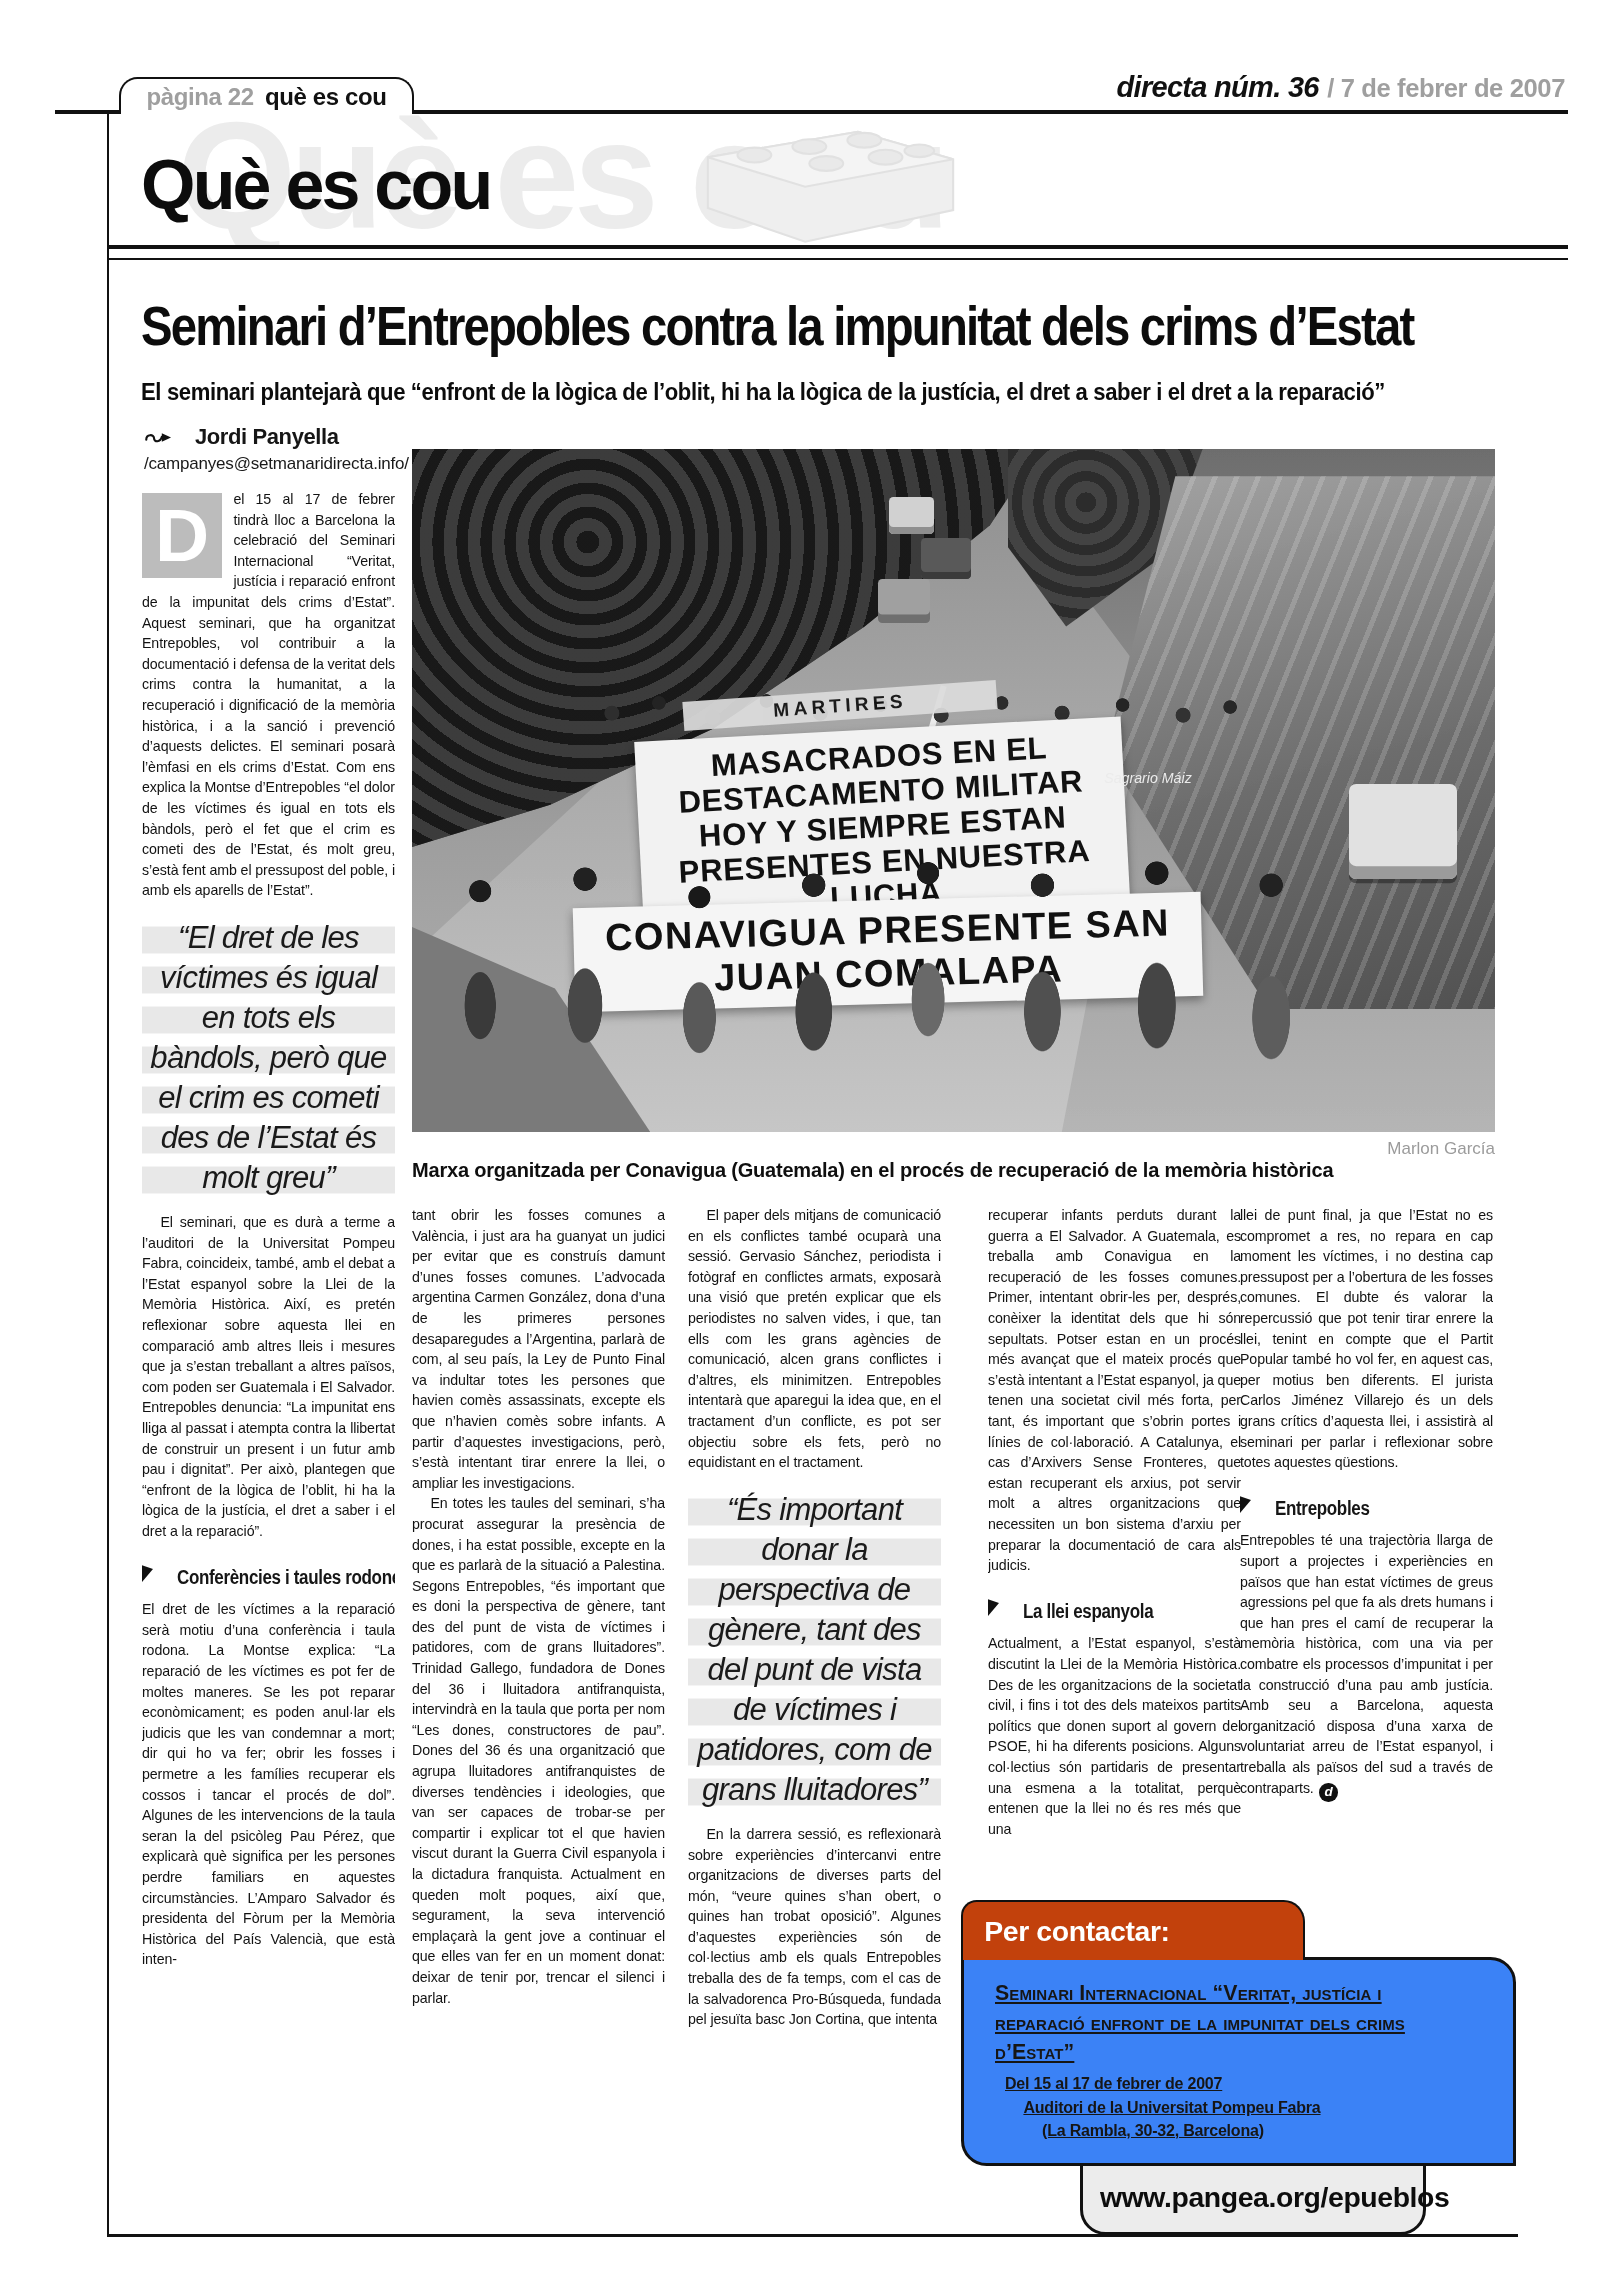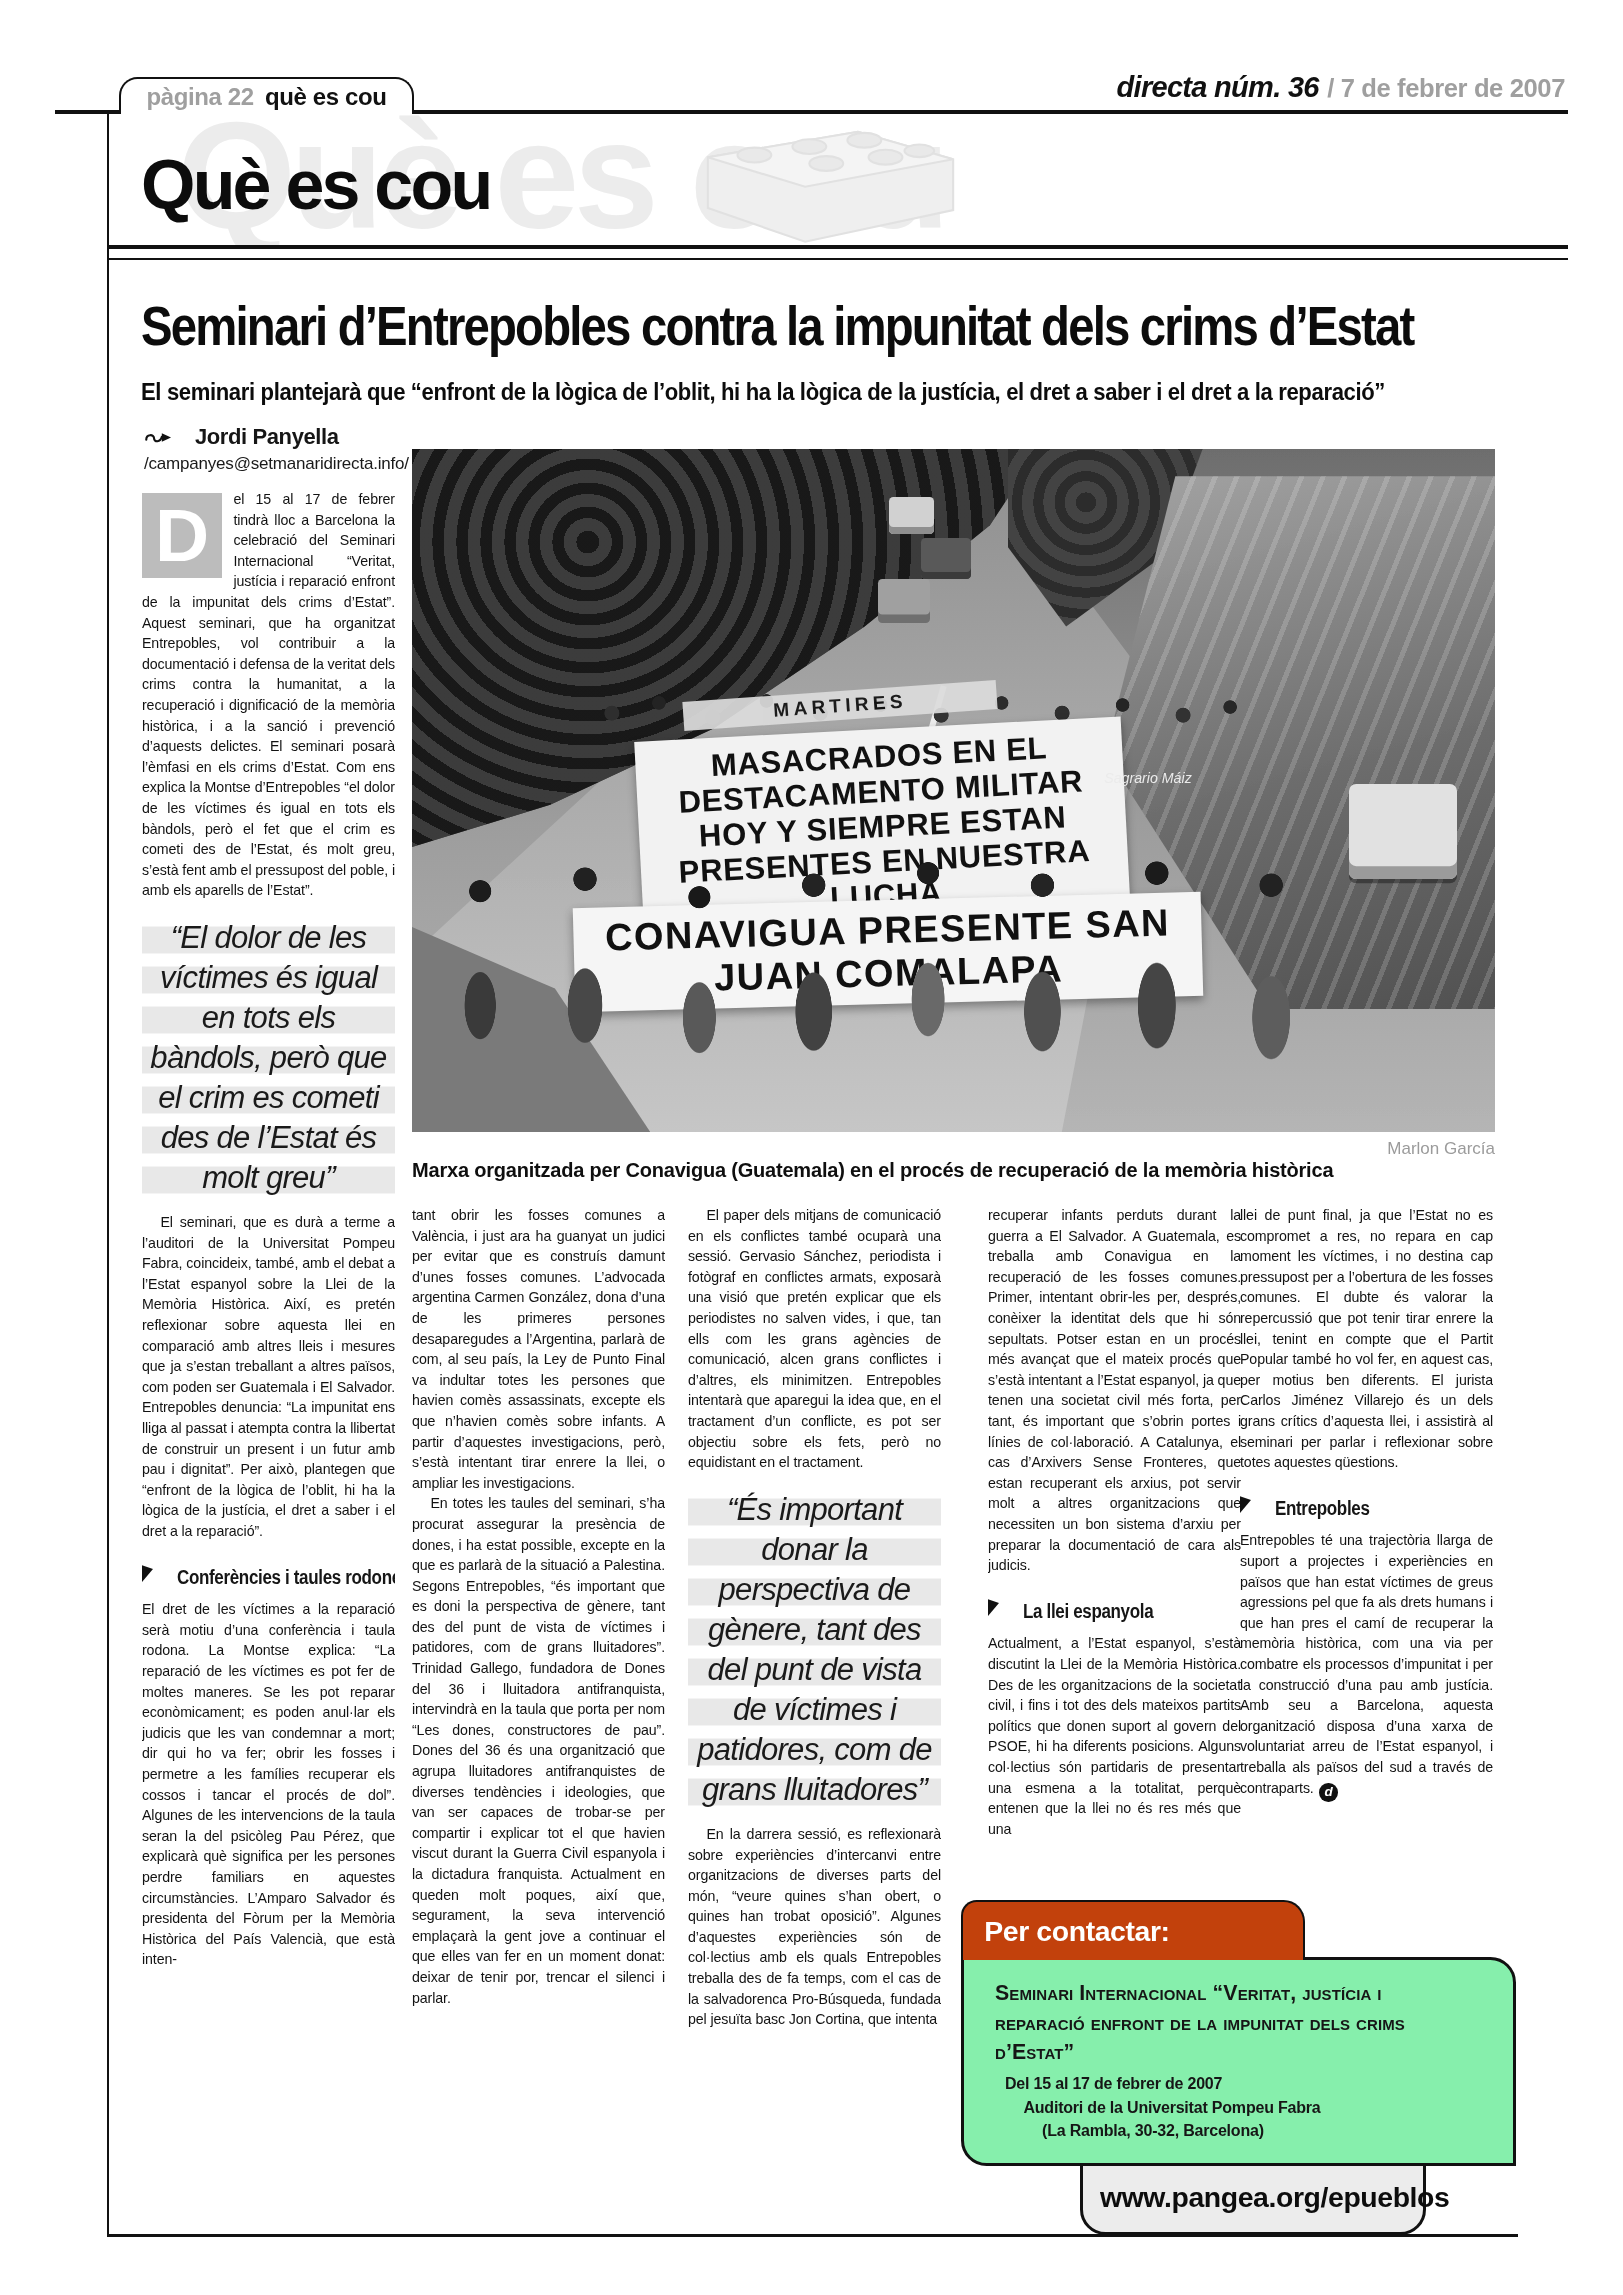--- a/index.html
+++ b/index.html
@@ -213,22 +213,23 @@
   .contact { position:absolute; left:961px; top:1900px; width:555px; }
   .contact-tab {
     position:relative; z-index:2; width:62%; height:60px;
     background:#c2410c; border:2.8px solid #111; border-bottom:none;
     border-radius:15.6px 21.3px 0 0; padding-left:21.3px;
     display:flex; align-items:center;
     color:#fff; font-weight:bold; font-size:28.4px; letter-spacing:-0.4px;
   }
   .contact-body {
     position:relative; z-index:1; margin-top:-2.8px;
-    background:#86efac; border:3.6px solid #111; border-radius:0 25.6px 0 25.6px;
+    background:#3b82f6; border:3.6px solid #111; border-radius:0 25.6px 0 25.6px;
     padding:18.5px 20px 21.3px 31px;
+    text-decoration:underline;
   }
   .contact-seminar {
     font-variant:small-caps; font-weight:bold; font-size:21.3px; line-height:1.4;
     letter-spacing:0.1px; padding-right:21.3px;
   }
   .contact-line { font-weight:bold; font-size:16px; line-height:1.45; letter-spacing:-0.2px; }
   .contact-dates   { margin-left:10px; margin-top:4.3px; }
   .contact-venue   { margin-left:28.4px; }
   .contact-address { margin-left:47px; }
   .contact-url-box {
@@ -313,21 +314,21 @@
     <div class="ph-crowd-front"></div>
   </figure>
 
   <div class="caption-row">
     <div class="credit">Marlon García</div>
     <div class="caption">Marxa organitzada per Conavigua (Guatemala) en el procés de recuperació de la memòria històrica</div>
   </div>
 
   <div class="col" id="col-0">
       <p class="body-text"><span class="dropcap">D</span>el 15 al 17 de febrer tindrà lloc a Barcelona la celebració del Seminari Internacional “Veritat, justícia i reparació enfront de la impunitat dels crims d’Estat”. Aquest seminari, que ha organitzat Entrepobles, vol contribuir a la documentació i defensa de la veritat dels crims contra la humanitat, a la recuperació i dignificació de la memòria històrica, i a la sanció i prevenció d’aquests delictes. El seminari posarà l’èmfasi en els crims d’Estat. Com ens explica la Montse d’Entrepobles “el dolor de les víctimes és igual en tots els bàndols, però el fet que el crim es cometi des de l’Estat, és molt greu, s’està fent amb el pressupost del poble, i amb els aparells de l’Estat”.</p>
-      <div class="pullquote">“El dolor de les víctimes és igual en tots els bàndols, però que el crim es cometi des de l’Estat és molt greu”</div>
+      <div class="pullquote">“El dret de les víctimes és igual en tots els bàndols, però que el crim es cometi des de l’Estat és molt greu”</div>
       <p class="body-text ind">El seminari, que es durà a terme a l’auditori de la Universitat Pompeu Fabra, coincideix, també, amb el debat a l’Estat espanyol sobre la Llei de la Memòria Històrica. Així, es pretén reflexionar sobre aquesta llei en comparació amb altres lleis i mesures que ja s’estan treballant a altres països, com poden ser Guatemala i El Salvador. Entrepobles denuncia: “La impunitat ens lliga al passat i atempta contra la llibertat de construir un present i un futur amb pau i dignitat”. Per això, plantegen que “enfront de la lògica de l’oblit, hi ha la lògica de la justícia, el dret a saber i el dret a la reparació”.</p>
       <h4 class="col-subhead">
         <span class="tri"></span>
         <span class="sub-label">Conferències i taules rodones</span>
       </h4>
       <p class="body-text">El dret de les víctimes a la reparació serà motiu d’una conferència i taula rodona. La Montse explica: “La reparació de les víctimes es pot fer de moltes maneres. Se les pot reparar econòmicament; es poden anul·lar els judicis que les van condemnar a mort; dir qui ho va fer; obrir les fosses i permetre a les famílies recuperar els cossos i tancar el procés de dol”. Algunes de les intervencions de la taula seran la del psicòleg Pau Pérez, que explicarà què significa per les persones perdre familiars en aquestes circumstàncies. L’Amparo Salvador és presidenta del Fòrum per la Memòria Històrica del País Valencià, que està inten-</p>
     </div>
   <div class="col" id="col-1">
       <p class="body-text">tant obrir les fosses comunes a València, i just ara ha guanyat un judici per evitar que es construís damunt d’unes fosses comunes. L’advocada argentina Carmen González, dona d’una de les primeres persones desaparegudes a l’Argentina, parlarà de com, al seu país, la Ley de Punto Final va indultar totes les persones que havien comès assassinats, excepte els que n’havien comès sobre infants. A partir d’aquestes investigacions, però, s’està intentant tirar enrere la llei, o ampliar les investigacions.</p>
       <p class="body-text ind">En totes les taules del seminari, s’ha procurat assegurar la presència de dones, i ha estat possible, excepte en la que es parlarà de la situació a Palestina. Segons Entrepobles, “és important que es doni la perspectiva de gènere, tant des del punt de vista de víctimes i patidores, com de grans lluitadores”. Trinidad Gallego, fundadora de Dones del 36 i lluitadora antifranquista, intervindrà en la taula que porta per nom “Les dones, constructores de pau”. Dones del 36 és una organització que agrupa lluitadores antifranquistes de diverses tendències i ideologies, que van ser capaces de trobar-se per compartir i explicar tot el que havien viscut durant la Guerra Civil espanyola i la dictadura franquista. Actualment en queden molt poques, així que, segurament, la seva intervenció emplaçarà la gent jove a continuar el que elles van fer en un moment donat: deixar de tenir por, trencar el silenci i parlar.</p>

